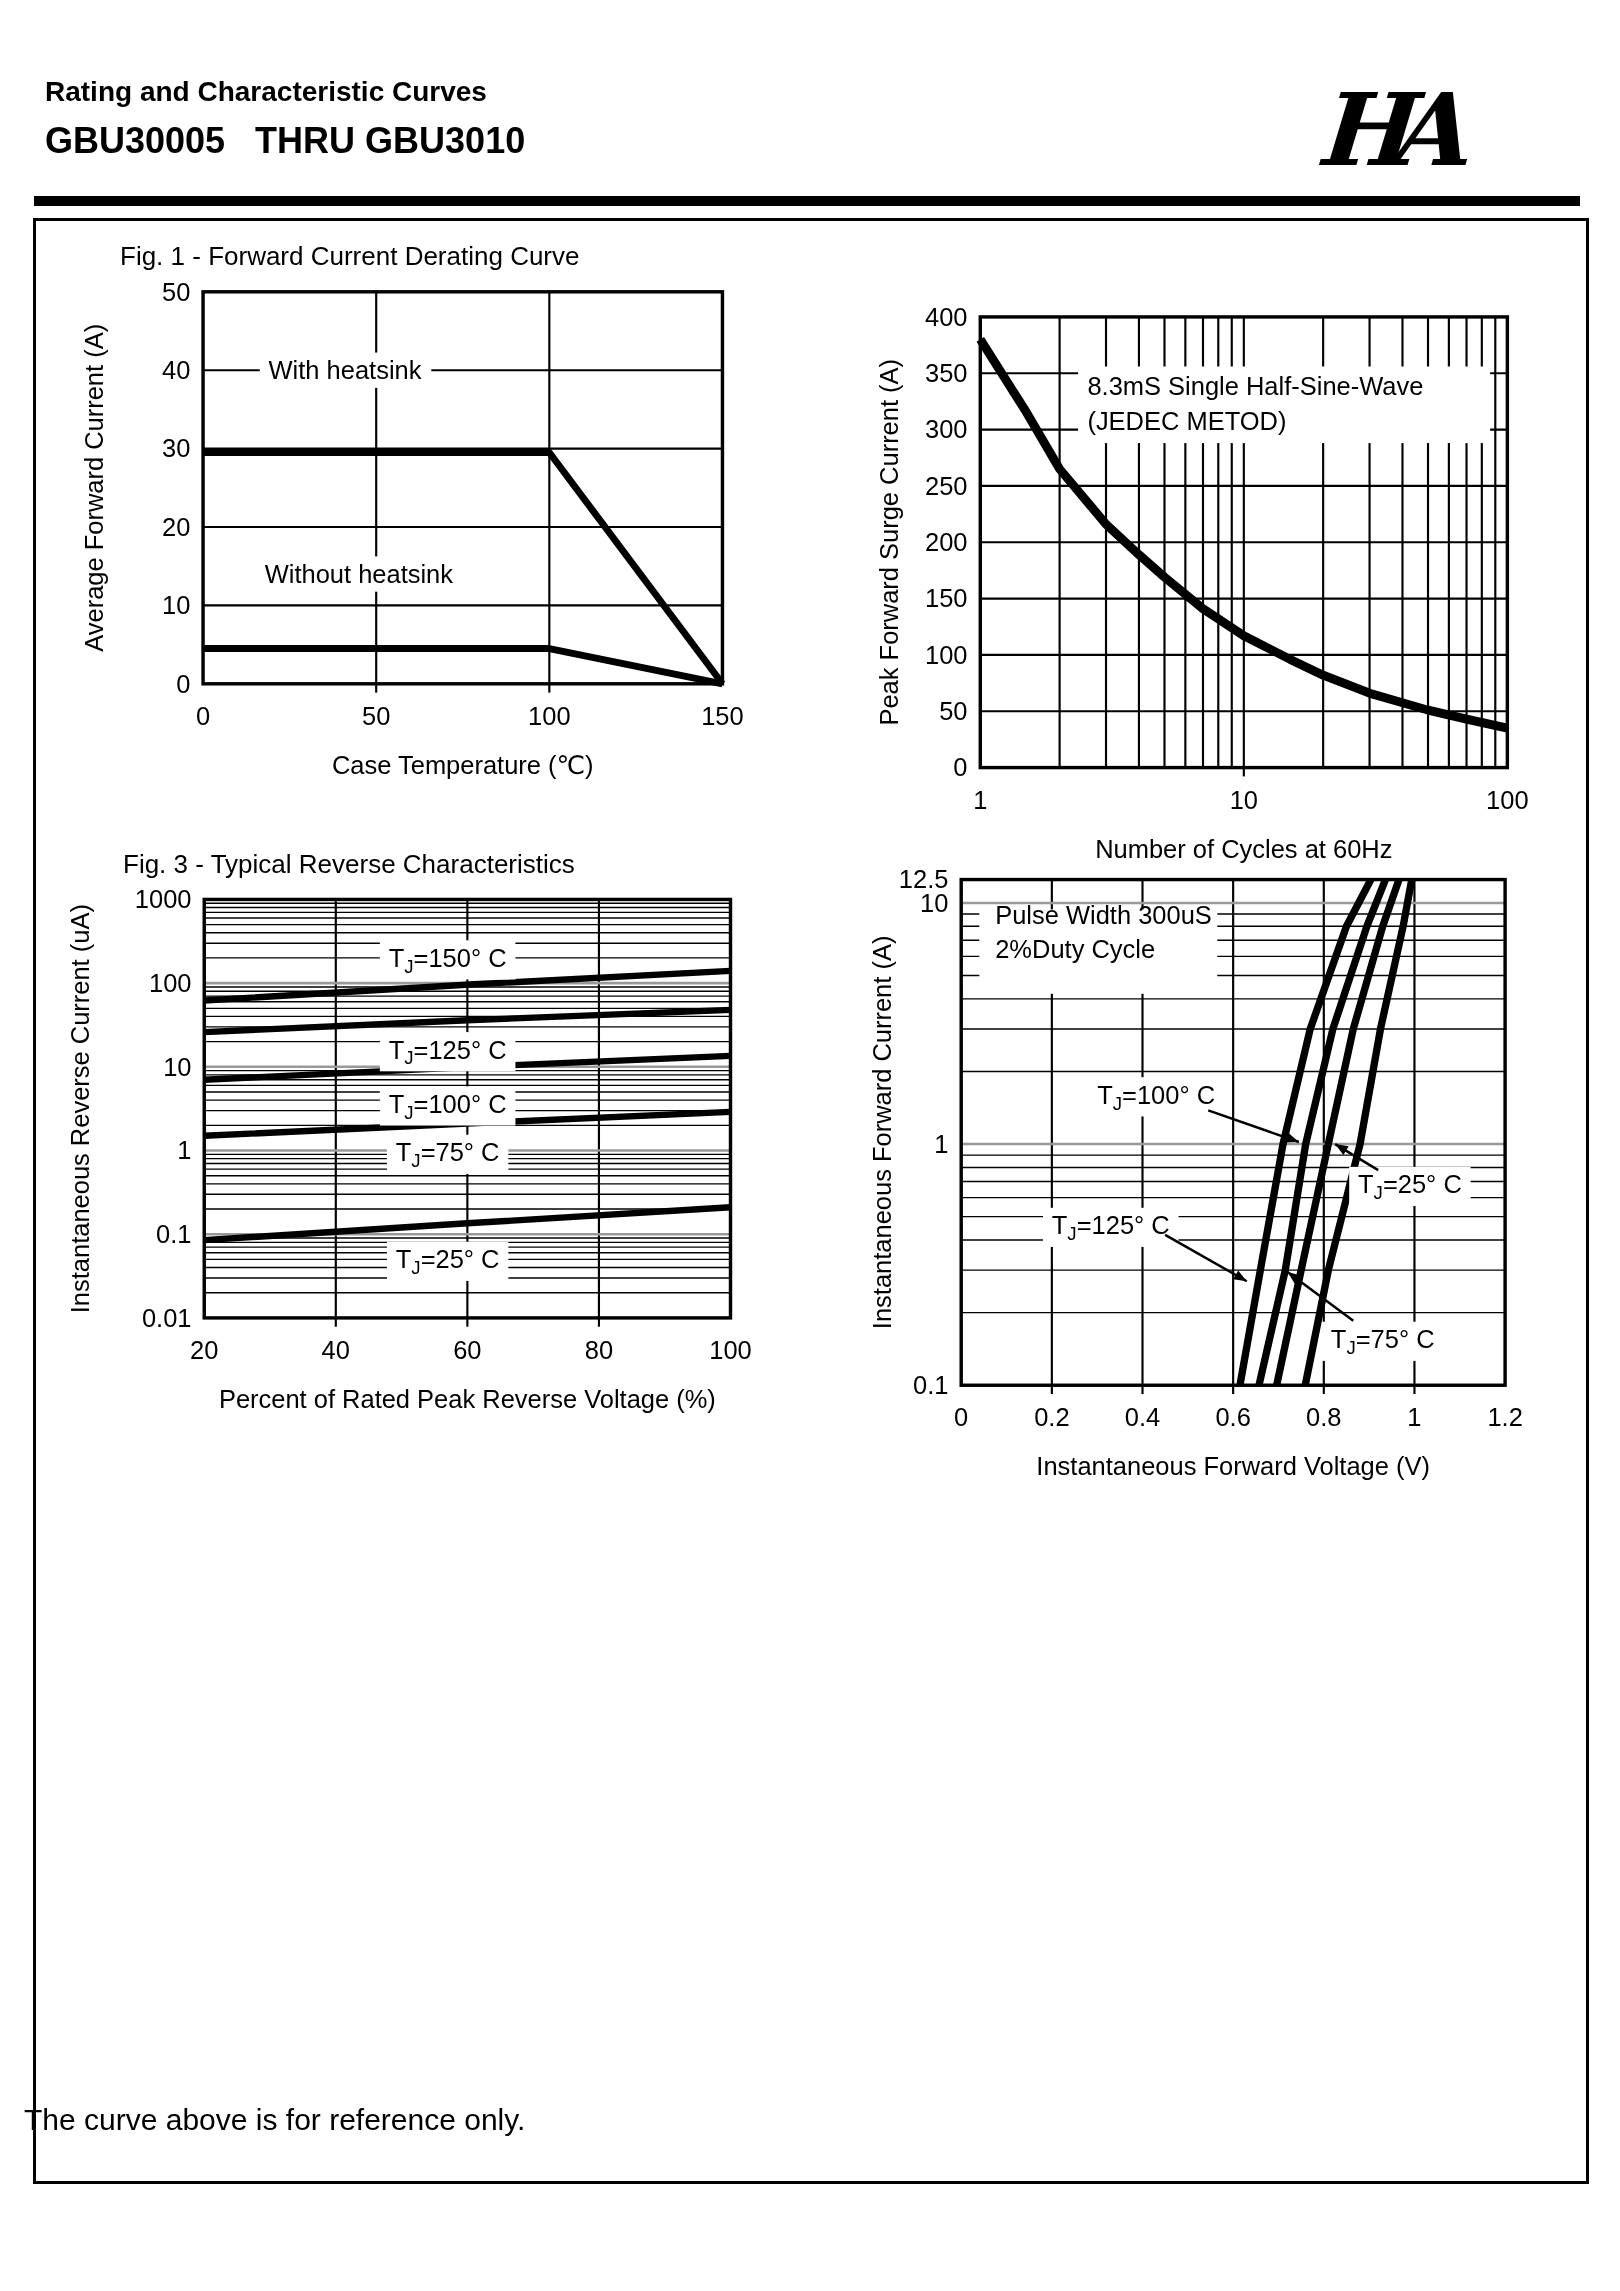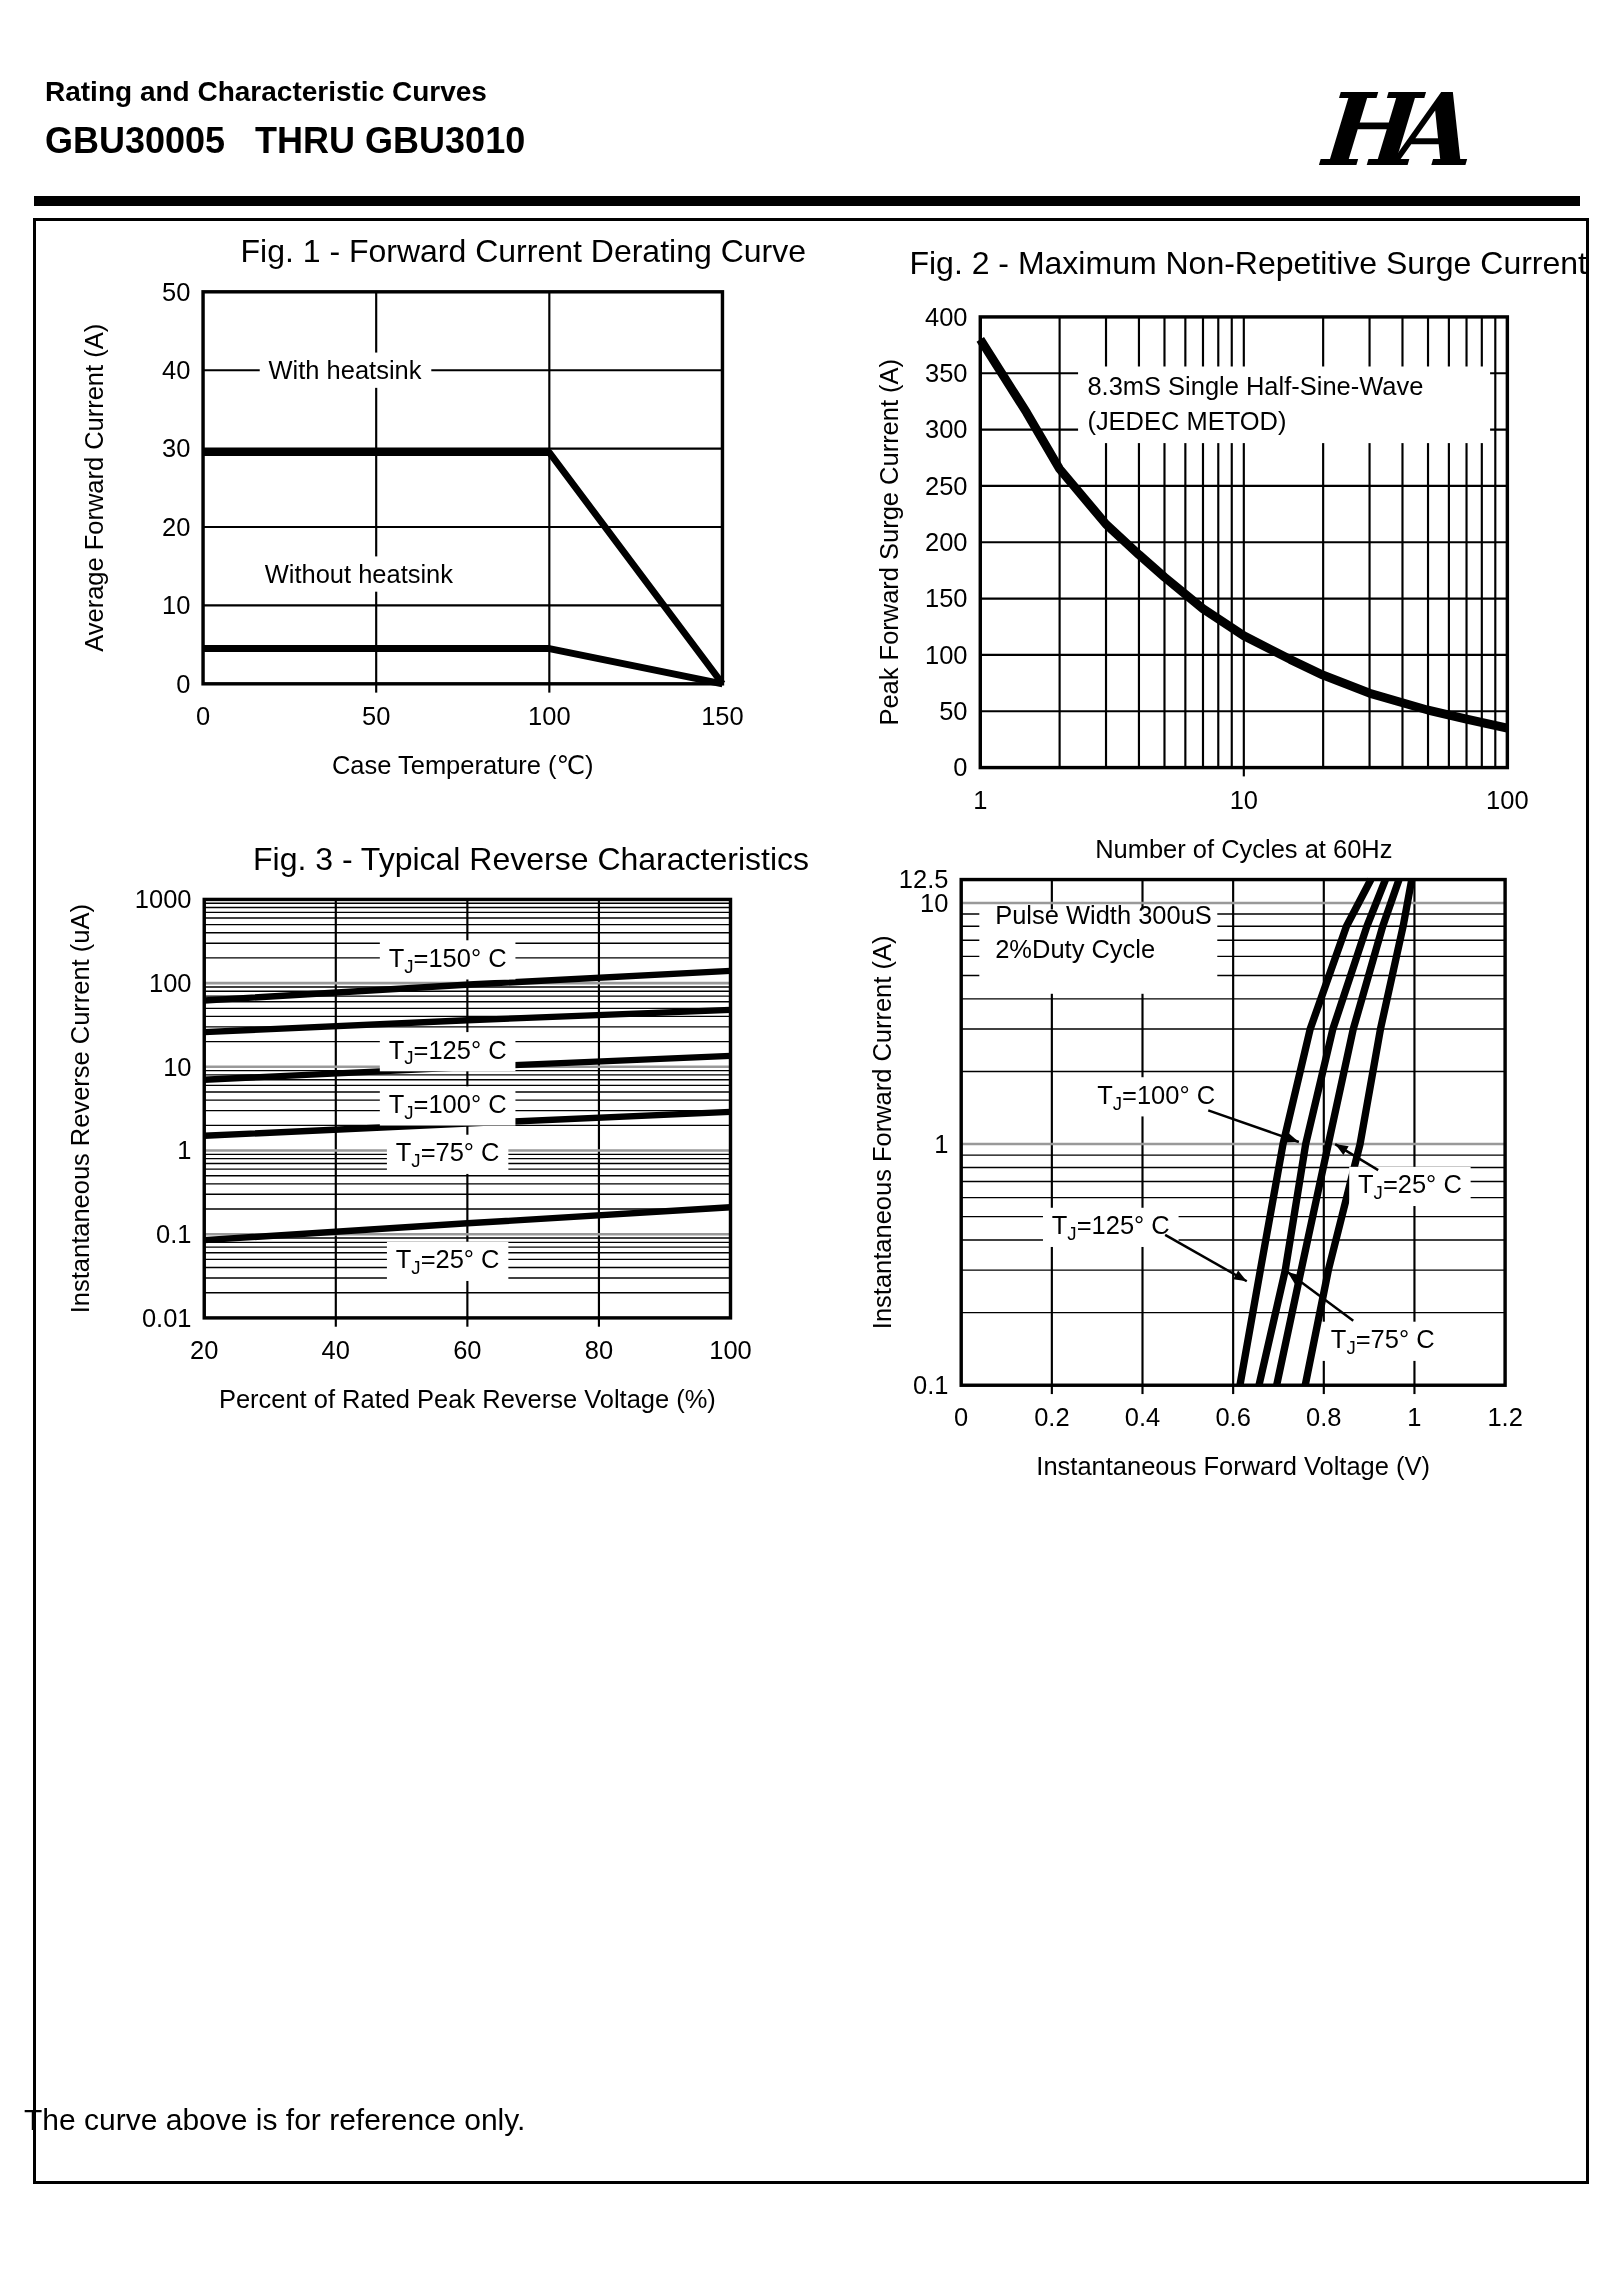--- a/index.html
+++ b/index.html
@@ -5,38 +5,37 @@
   html,body{margin:0;padding:0;background:#fff;}
   .page{position:relative;width:1620px;height:2271px;background:#fff;overflow:hidden;
         font-family:"Liberation Sans","DejaVu Sans",sans-serif;color:#000;}
   .doc-title{position:absolute;left:45px;top:76px;font-size:28px;font-weight:bold;}
   .part-number{position:absolute;left:45px;top:120px;font-size:36px;font-weight:bold;white-space:pre;}
   .brand-logo{position:absolute;left:1325px;top:71px;font-family:"DejaVu Serif","Liberation Serif",serif;
         font-style:italic;font-weight:bold;font-size:100px;letter-spacing:-0.22em;transform:skewX(-6deg);}
   .header-rule{position:absolute;left:34px;top:196px;width:1546px;height:9.8px;background:#000;}
   .curves-panel{position:absolute;left:33px;top:218px;width:1556px;height:1966px;
         border:3.9px solid #000;box-sizing:border-box;background:#fff;}
-  .fig-title{position:absolute;font-size:32px;text-align:right;}
+  .fig-title{position:absolute;font-size:26px;text-align:left;margin-top:8px;}
   .fig-svg{position:absolute;overflow:visible;}
   svg text{font-family:"Liberation Sans","DejaVu Sans",sans-serif;fill:#000;}
   .footer-note{position:absolute;left:24px;top:2103px;font-size:30px;}
 </style>
 </head>
 <body>
 
 <div class="page">
   <div class="doc-title">Rating and Characteristic Curves</div>
   <div class="part-number">GBU30005   THRU GBU3010</div>
   <div class="brand-logo">HA</div>
   <div class="header-rule"></div>
 
   <section class="curves-panel"></section>
 
   <div class="fig-title" style="left:120px;top:233px;width:686px;">Fig. 1 - Forward Current Derating Curve</div>
-  <div class="fig-title" style="left:901px;top:245px;width:686px;">Fig. 2 - Maximum Non-Repetitive Surge Current</div>
   <div class="fig-title" style="left:123px;top:841px;width:686px;">Fig. 3 - Typical Reverse Characteristics</div>
 
   <svg id="figsvg0" class="fig-svg" viewBox="0 0 700 525" style="left: 59px; top: 270px; width: 686px; height: 515px;">
       <line x1="147" y1="342" x2="677" y2="342" stroke="#000" stroke-width="2.2"></line>
       <line x1="147" y1="262" x2="677" y2="262" stroke="#000" stroke-width="2.2"></line>
       <line x1="147" y1="182" x2="677" y2="182" stroke="#000" stroke-width="2.2"></line>
       <line x1="147" y1="102" x2="677" y2="102" stroke="#000" stroke-width="2.2"></line>
       <line x1="323.66666666666663" y1="22" x2="323.66666666666663" y2="422" stroke="#000" stroke-width="2.2"></line>
       <line x1="500.3333333333333" y1="22" x2="500.3333333333333" y2="422" stroke="#000" stroke-width="2.2"></line>
       <line x1="323.66666666666663" y1="422" x2="323.66666666666663" y2="431" stroke="#000" stroke-width="2.2"></line>

